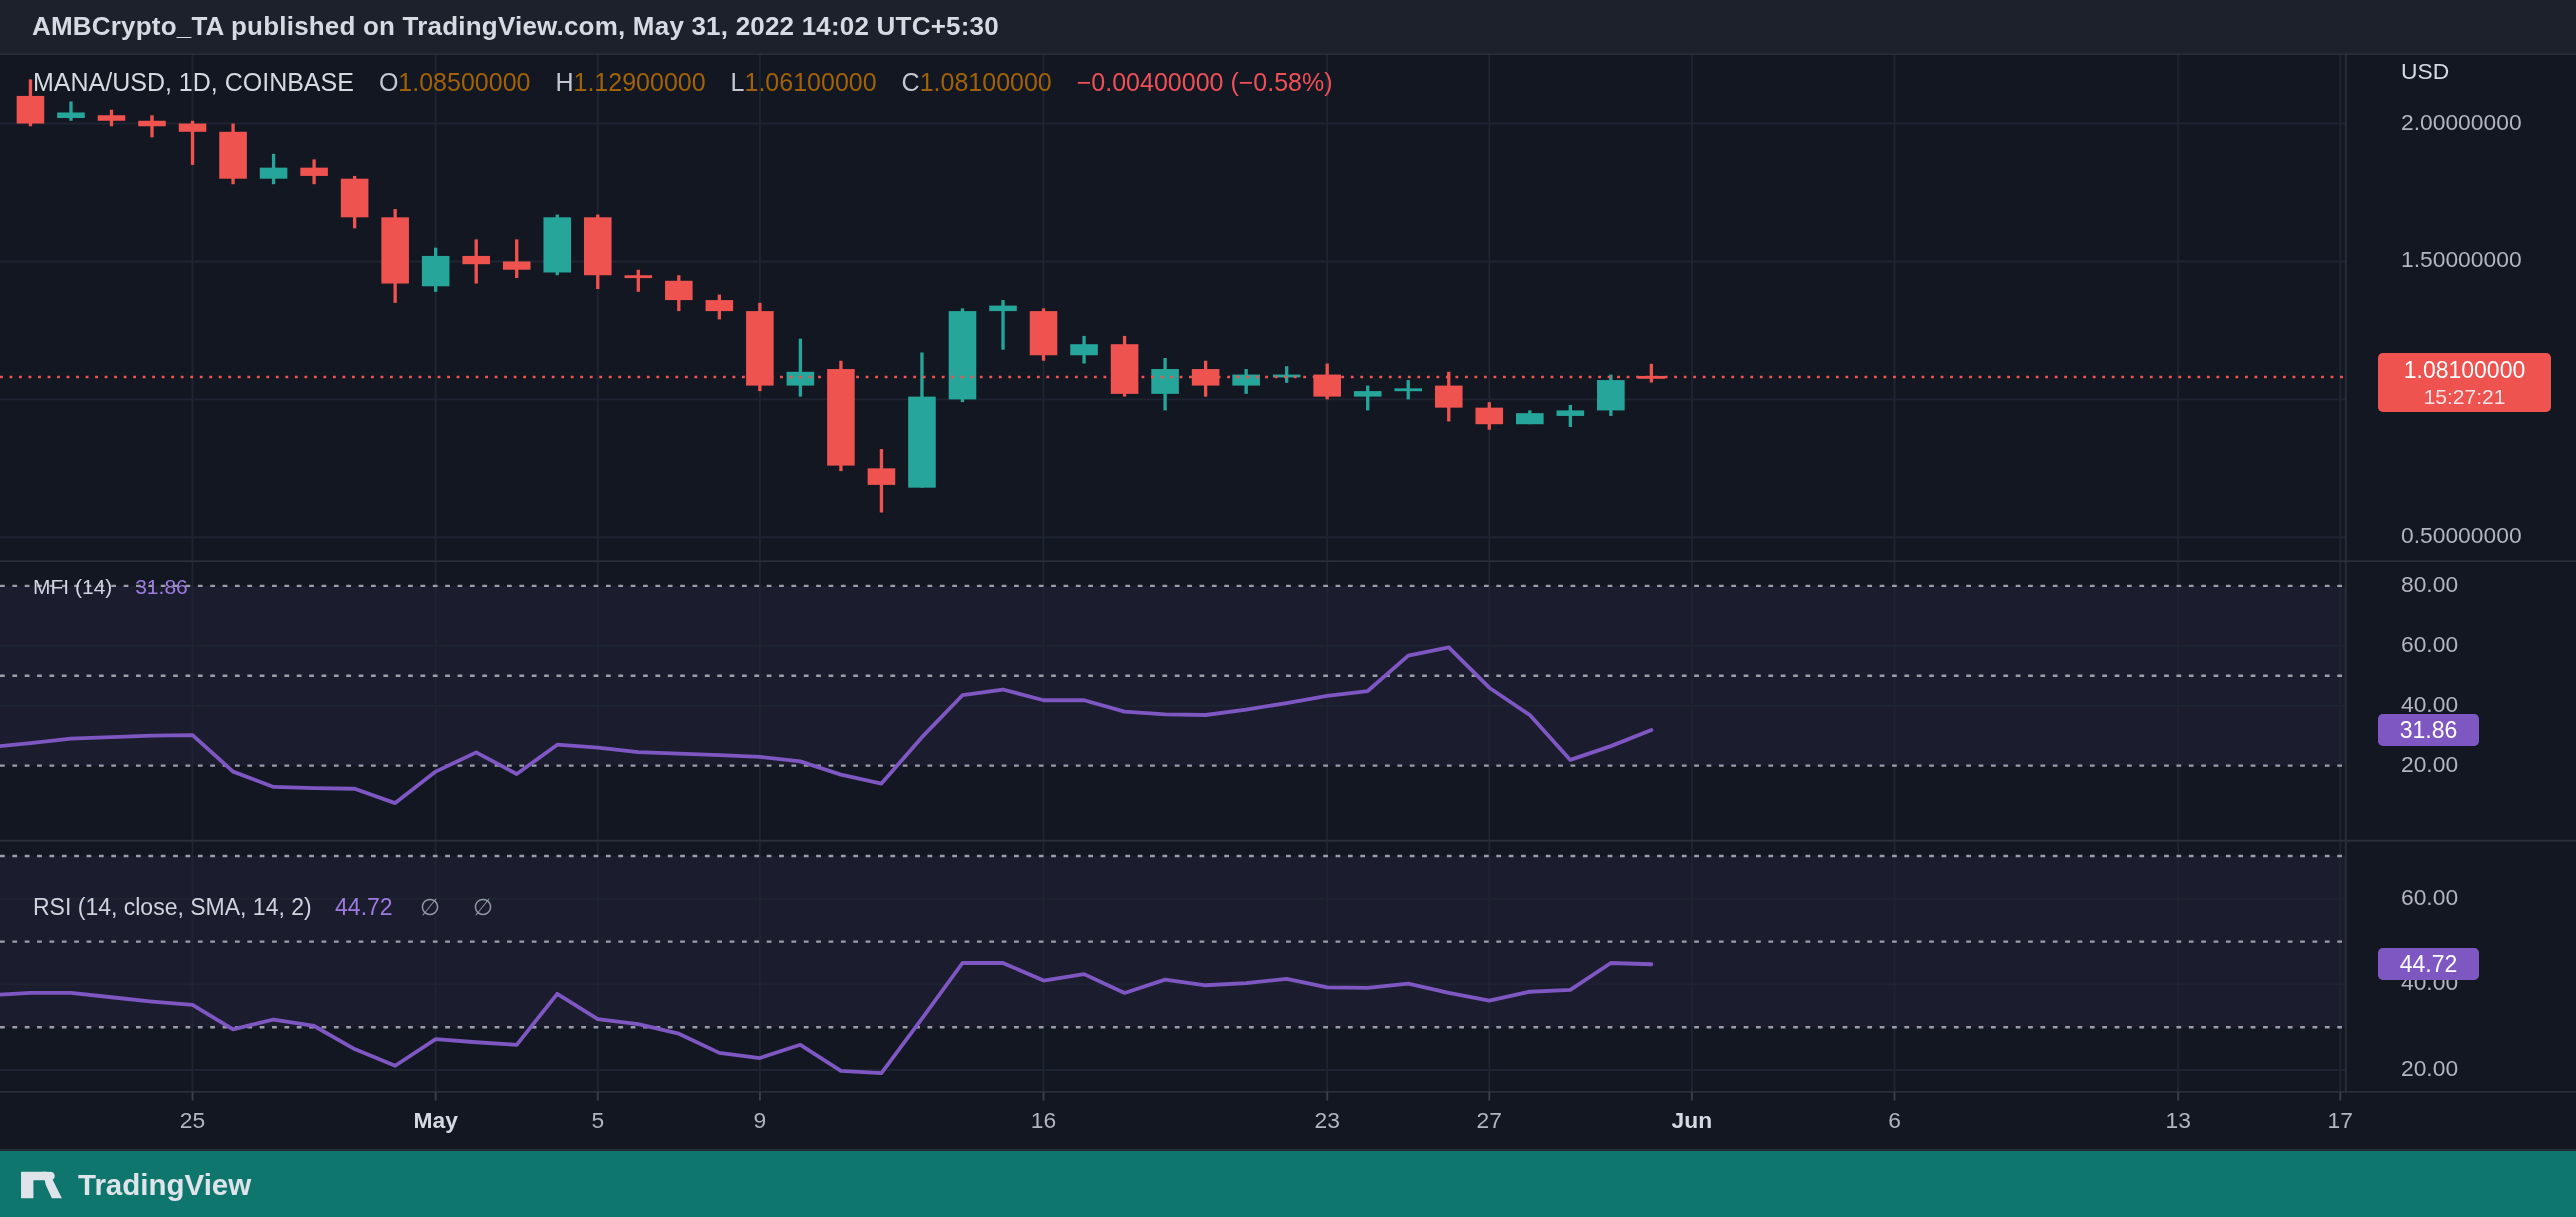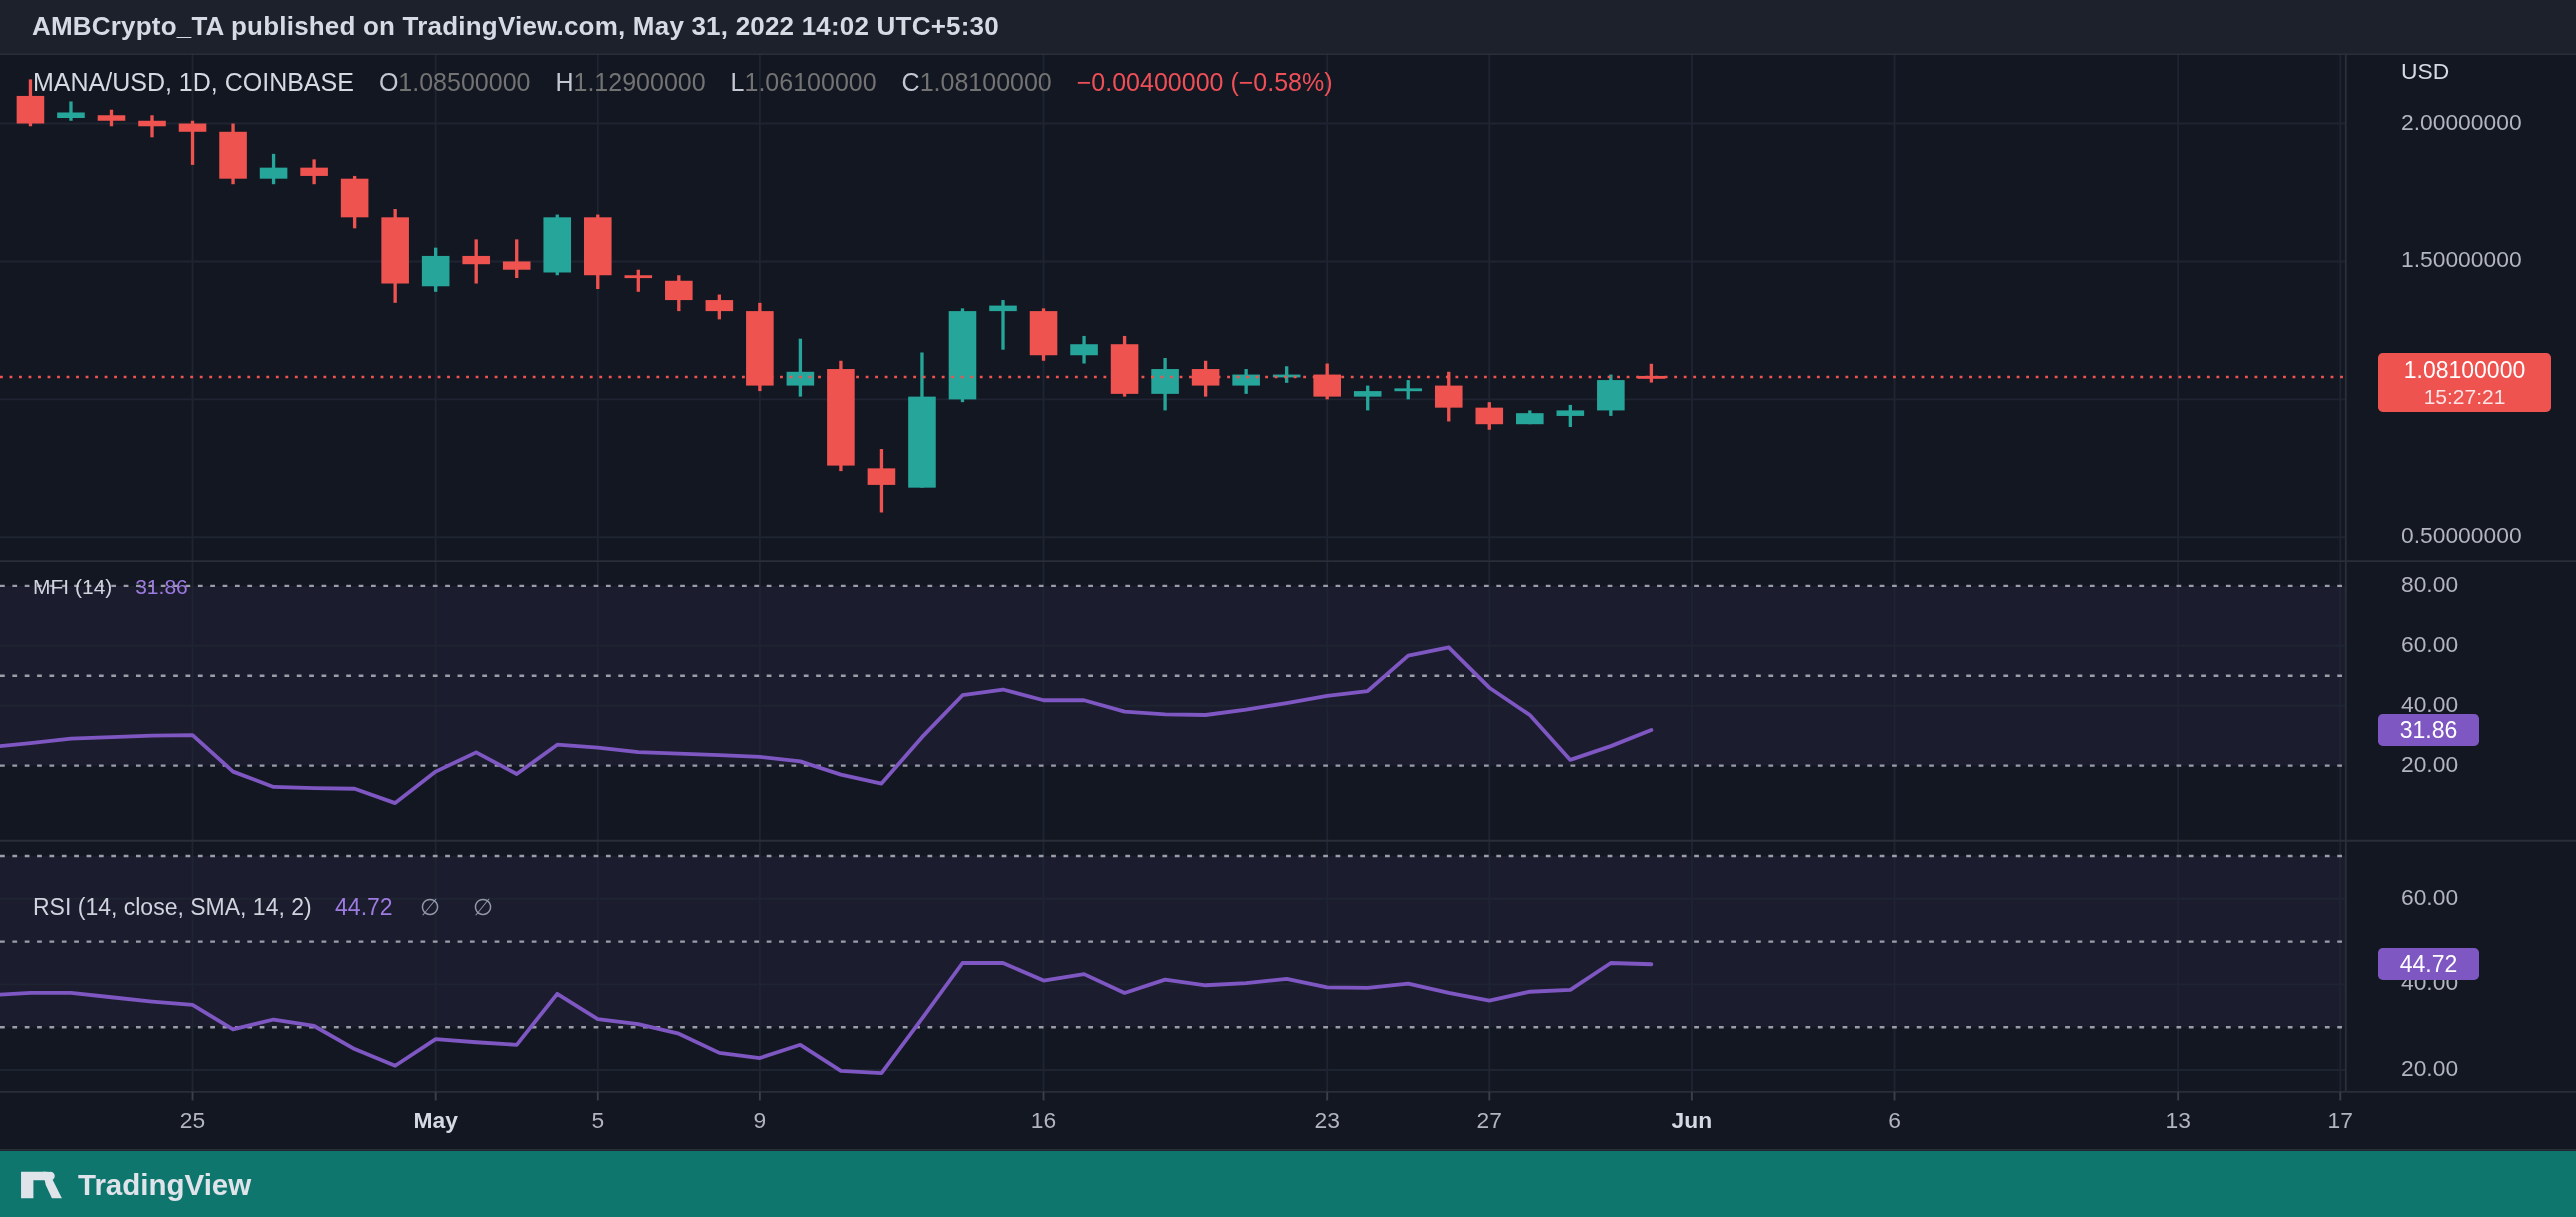--- a/index.html
+++ b/index.html
@@ -6,21 +6,21 @@
   #page{position:relative;width:2576px;height:1218px;overflow:hidden;
         font-family:"Liberation Sans","DejaVu Sans",sans-serif;background:#131722;}
   #header{position:absolute;left:0;top:0;width:2576px;height:53px;background:#1c212c;
           display:flex;align-items:center;}
   #header .title{margin-left:32px;font-size:26px;font-weight:700;color:#d6dae3;letter-spacing:0.2px;}
   #chart-svg{position:absolute;left:0;top:53px;}
   .overlay{position:absolute;white-space:nowrap;}
   #legend-main{left:33px;top:68px;font-size:25px;color:#d5d9e0;}
   #legend-main .sym{color:#d5d9e0;font-weight:400;margin-top:36px;}
   #legend-main .lt{color:#c2c7d1;margin-left:25px;}
-  #legend-main .val{color:#737373;}
+  #legend-main .val{color:#a16207;}
   #legend-main .chg{color:#ef4f57;margin-left:25px;}
   #legend-mfi{left:33px;top:575px;font-size:21px;color:#cfd3dd;}
   #legend-rsi{left:33px;top:846px;font-size:23px;color:#cfd3dd;margin-top:48px;}
   .ind-val{color:#9d7be0;margin-left:17px;}
   .empty-vals{color:#9298a5;margin-left:21px;letter-spacing:13.3px;}
   .badge{position:absolute;border-radius:4.8px;color:#fff;text-align:center;}
   #badge-price{left:2378px;top:353px;width:173px;height:59px;background:#ef5350;
                font-size:23px;line-height:28.5px;padding-top:2.9px;box-sizing:border-box;}
   #badge-price .cd{font-size:21px;line-height:25px;color:#ffe3e5;}
   #badge-mfi{left:2378px;top:714px;width:101px;height:32px;background:#7e57c2;

